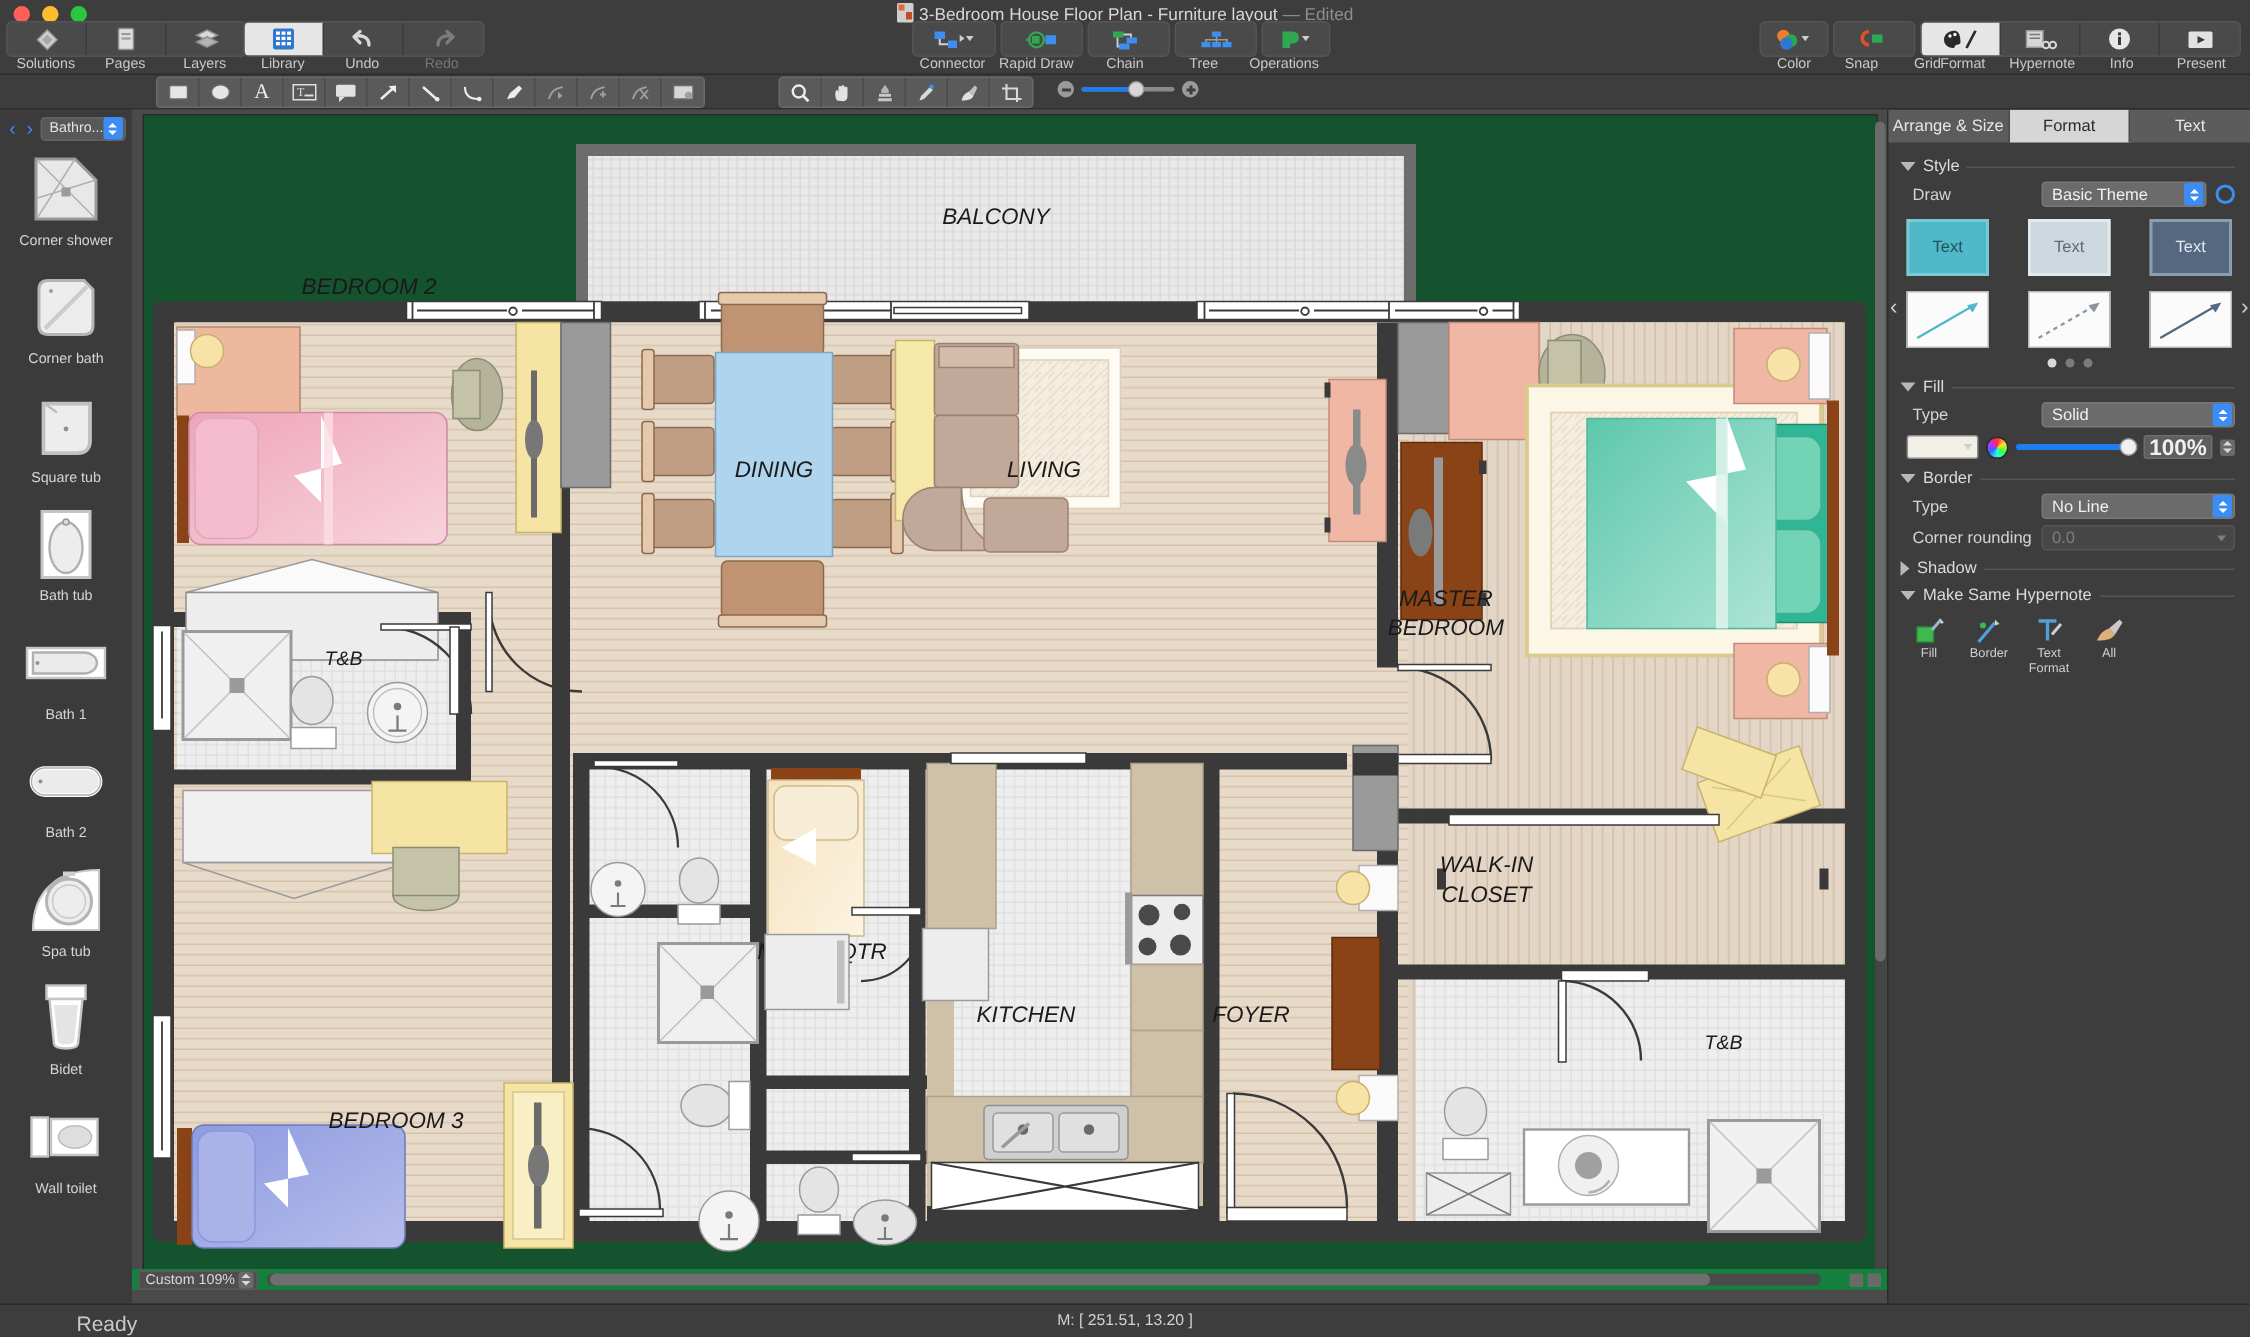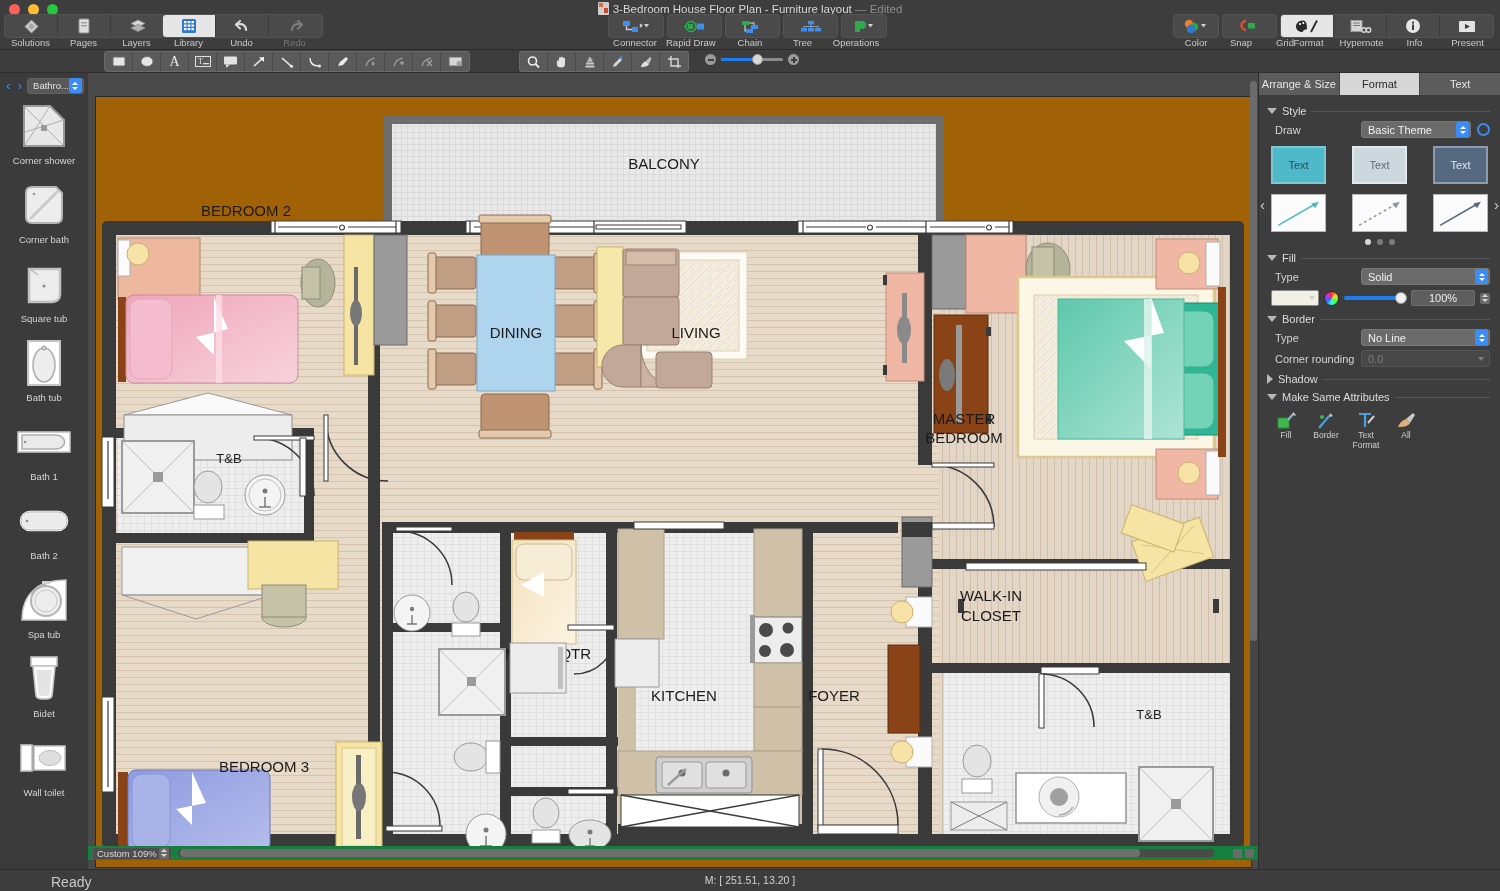--- a/index.html
+++ b/index.html
@@ -94,23 +94,24 @@
   .stepper i.up{border-bottom:3.5px solid #fff;}
   .stepper i.dn{border-top:3.5px solid #fff;}
   .libscroll { flex:1; overflow:hidden; padding-top:2px; }
   .libitem { text-align:center; margin-bottom:13px; }
   .libitem .thumb { height:52px; display:flex; align-items:center; justify-content:center; }
   .libitem .name { font-size:9.5px; color:#d5d5d5; margin-top:3px; }
 
   
   .canvaswrap { flex:1; position:relative; background:#4a4a4a; min-width:0;}
   .canvas {
-    position:absolute; left:8px; top:24px; width:1155px; height:770px;
-    background:#a16207; box-shadow:0 0 0 1px #2a2a2a;
+    position:absolute; left:8px; top:4px; width:1155px; height:770px;
+    background:#14532d; box-shadow:0 0 0 1px #2a2a2a;
     overflow:hidden;
+    font-style:italic;
   }
   .vscroll { position:absolute; right:1px; top:8px; width:7px; height:770px; background:#454545;}
   .vscroll .thumb{position:absolute;left:0;top:0;width:7px;height:560px;background:#6b6b6b;border-radius:4px;}
   .hscrollrow { position:absolute; left:0; right:0; bottom:9px; height:14px; background:#15803d;
                 display:flex; align-items:center;}
   .zoomsel { width:80px; height:13px; margin-left:4px; background:#4e4e4e;border:1px solid #5c5c5c;
              border-radius:2px; display:flex;align-items:center;justify-content:space-between;
              padding:0 2px 0 4px; font-size:9.5px;color:#d9d9d9;}
   .stepper.grey{background:#6a6a6a;width:10px;height:11px;}
   .stepper.grey i.up{border-bottom:3px solid #d9d9d9;}
@@ -159,22 +160,22 @@
   .dot.on{background:#d8d8d8;}
 
   .fillrow { display:flex; align-items:center; gap:5px; padding:3px 10px 3px 12px;}
   .colorwell { width:48px;height:16px;background:#f2f0e6;border:1px solid #8a8a8a;border-radius:2px;
                display:flex;align-items:center;justify-content:flex-end;padding-right:3px;}
   .wheel { width:15px;height:15px;border-radius:50%;
            background:conic-gradient(#ff2d2d,#ffe02d,#3dff3d,#2dffe0,#2d6bff,#c52dff,#ff2d2d);
            border:1px solid #2a2a2a;}
   .opacity-track{flex:1;height:4px;background:#1e7ef0;border-radius:3px;position:relative;margin-right:2px;}
   .opacity-knob{position:absolute;right:-3px;top:-4px;width:12px;height:12px;border-radius:50%;background:#f0f0f0;border:1px solid #999;}
-  .opacity-val{width:64px;height:16px;background:#5e5e5e;border:1px solid #6e6e6e;border-radius:2px;
-               font-size:11px;color:#f0f0f0;display:flex;align-items:center;justify-content:center;}
+  .opacity-val{width:46px;height:16px;background:#5e5e5e;border:1px solid #6e6e6e;border-radius:2px;
+               font-size:15px;color:#f0f0f0;display:flex;align-items:center;justify-content:center;font-weight:bold;}
 
   .msa { display:flex; padding:6px 8px 0 8px; gap:2px; }
   .msa .mi { width:38px; text-align:center; }
   .msa .mi .g { height:20px; display:flex;align-items:center;justify-content:center;}
   .msa .mi .t { font-size:8.5px; color:#d0d0d0; line-height:1.15; }
 
   
   .statusbar { height:22px; background:#3d3d3d; flex:none; position:relative;
                border-top:1px solid #2c2c2c; }
   .status-left { position:absolute; left:7px; top:4px; font-size:14px; color:#c9c9c9;margin-left:44px;}
@@ -1181,21 +1182,21 @@
         </div>
 
         <div class="sect-head">
           <span class="tri right"></span>
           <span class="sect-title">Shadow</span>
           <span class="sect-rule"></span>
         </div>
 
         <div class="sect-head">
           <span class="tri"></span>
-          <span class="sect-title">Make Same Attributes</span>
+          <span class="sect-title">Make Same Hypernote</span>
           <span class="sect-rule"></span>
         </div>
         <div class="msa">
           <div class="mi">
             <div class="g">
               <svg width="22" height="20" viewBox="0 0 22 20">
                   <rect x="3" y="7" width="11" height="10" fill="#3fb84f" stroke="#2a8a38"></rect>
                   <path d="M13 9 L19 2" stroke="#9ab8cc" stroke-width="2"></path>
                   <polygon points="18,1 21,4 19,5" fill="#cfcfcf"></polygon>
                 </svg>

